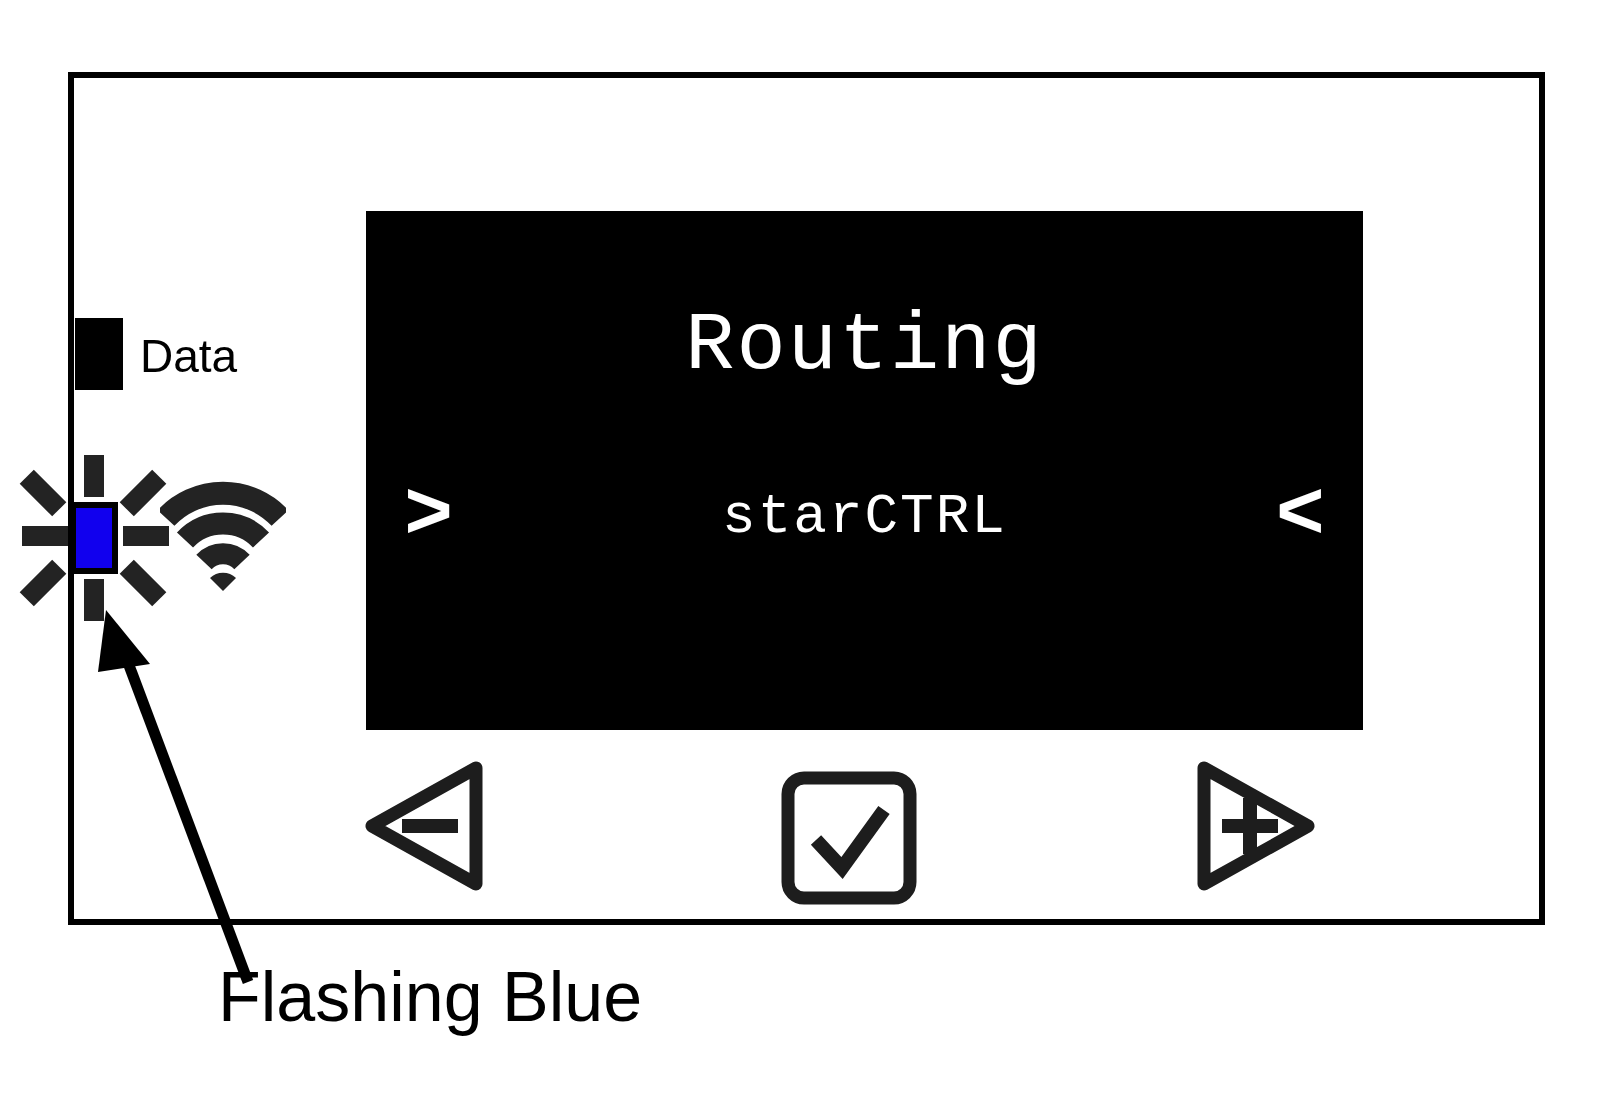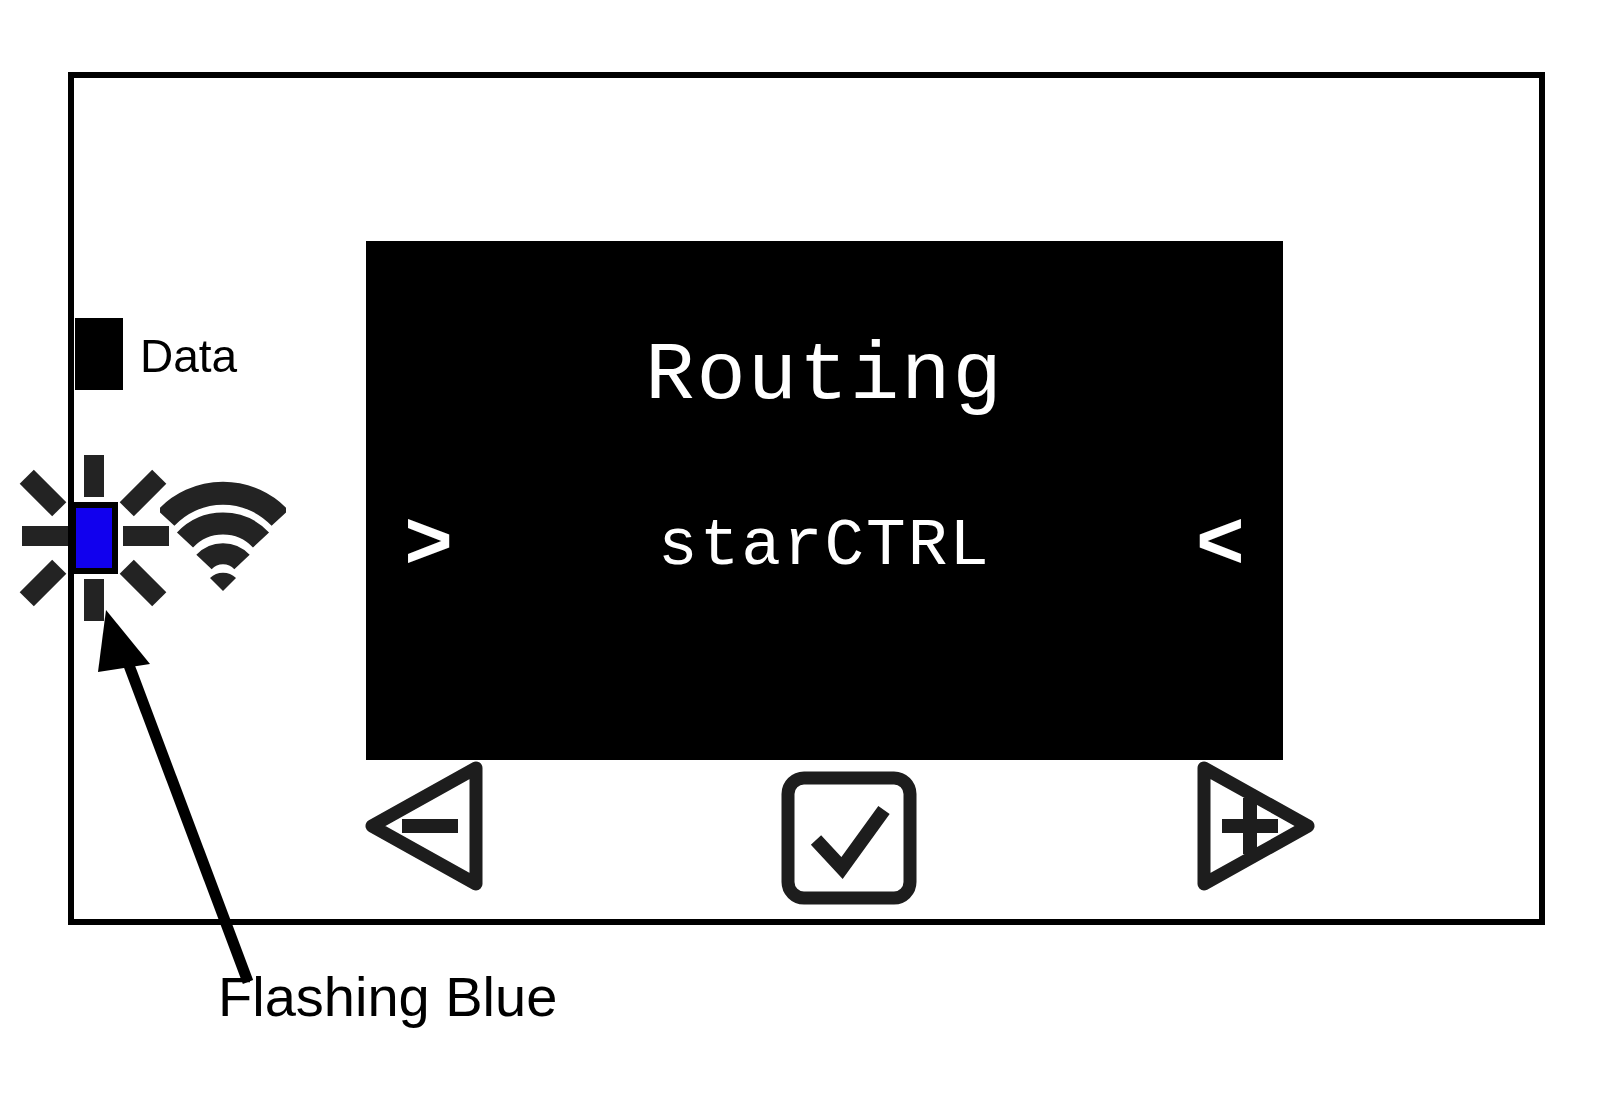--- a/index.html
+++ b/index.html
@@ -42,38 +42,37 @@
 
   
   #wifi-icon{position:absolute;left:160px;top:470px;width:126px;height:122px;}
 
   
   #callout-arrow{position:absolute;left:80px;top:590px;width:230px;height:400px;}
 
   
   #caption{
     position:absolute;left:218px;top:958px;
-    font-size:56px;line-height:78px;color:#000;white-space:nowrap;
+    font-size:70px;line-height:78px;color:#000;white-space:nowrap;
     font-family:"Liberation Sans",sans-serif;
   }
 
   
   #lcd-screen{
-    position:absolute;left:366px;top:211px;width:917px;height:519px;
+    position:absolute;left:366px;top:211px;width:997px;height:519px;
     background:#000;
-    margin-top:30px;
   }
   #lcd-title{
     position:absolute;left:0;right:0;top:88px;text-align:center;
     color:#fff;font-size:82px;line-height:96px;letter-spacing:2px;
     font-family:"Liberation Mono","DejaVu Sans Mono",monospace;
   }
   #lcd-value{
     position:absolute;left:0;right:0;top:258px;text-align:center;
-    color:#fff;font-size:66px;line-height:96px;letter-spacing:2px;
+    color:#fff;font-size:56px;line-height:96px;letter-spacing:2px;
     font-family:"Liberation Mono","DejaVu Sans Mono",monospace;
   }
   .lcd-chevron{
     position:absolute;top:258px;color:#fff;font-size:82px;line-height:96px;
     font-family:"Liberation Mono","DejaVu Sans Mono",monospace;font-weight:bold;
   }
   #lcd-chevron-left{left:38px;}
   #lcd-chevron-right{right:38px;}
 
   

